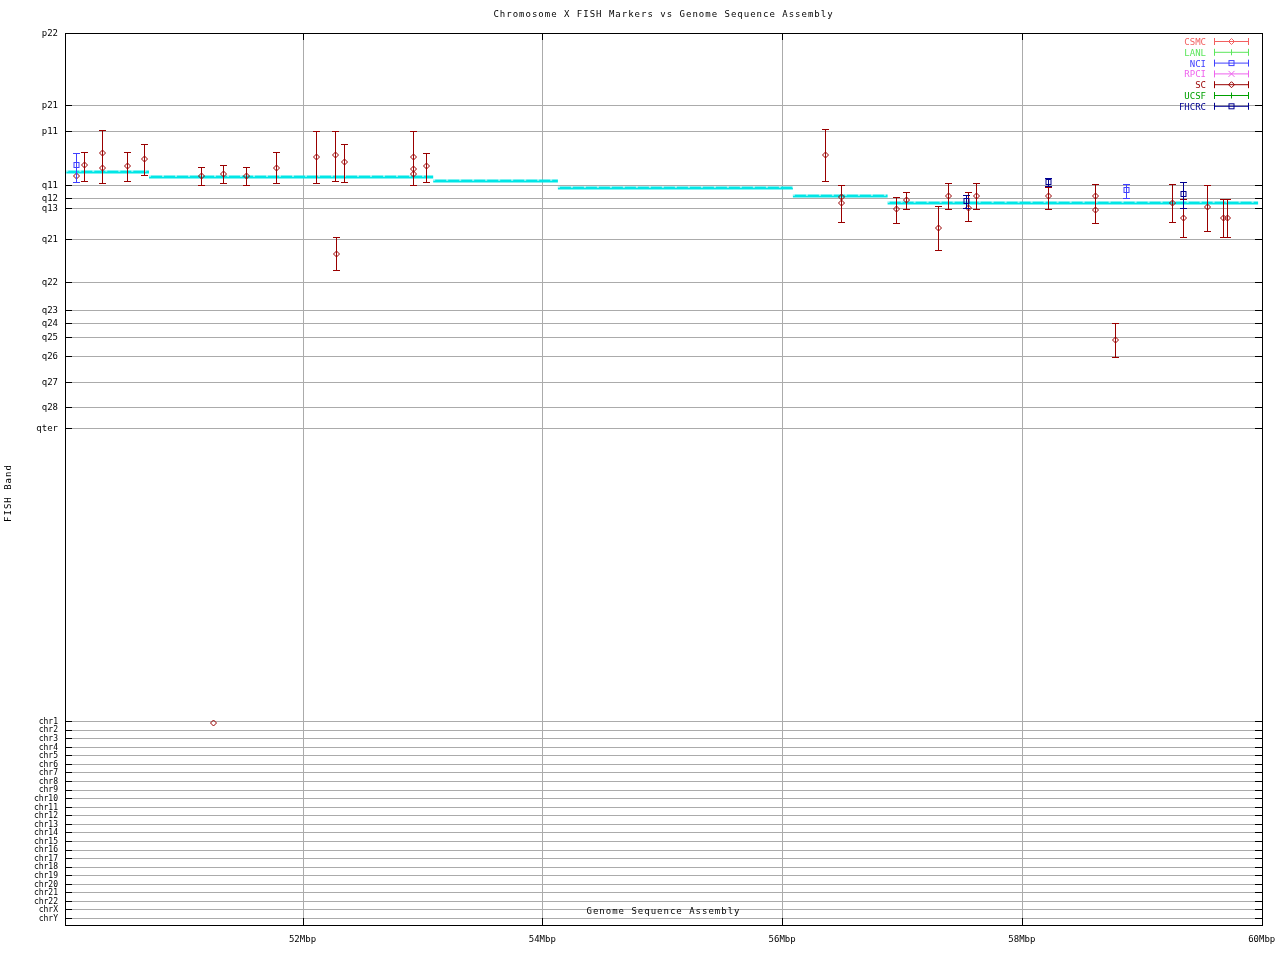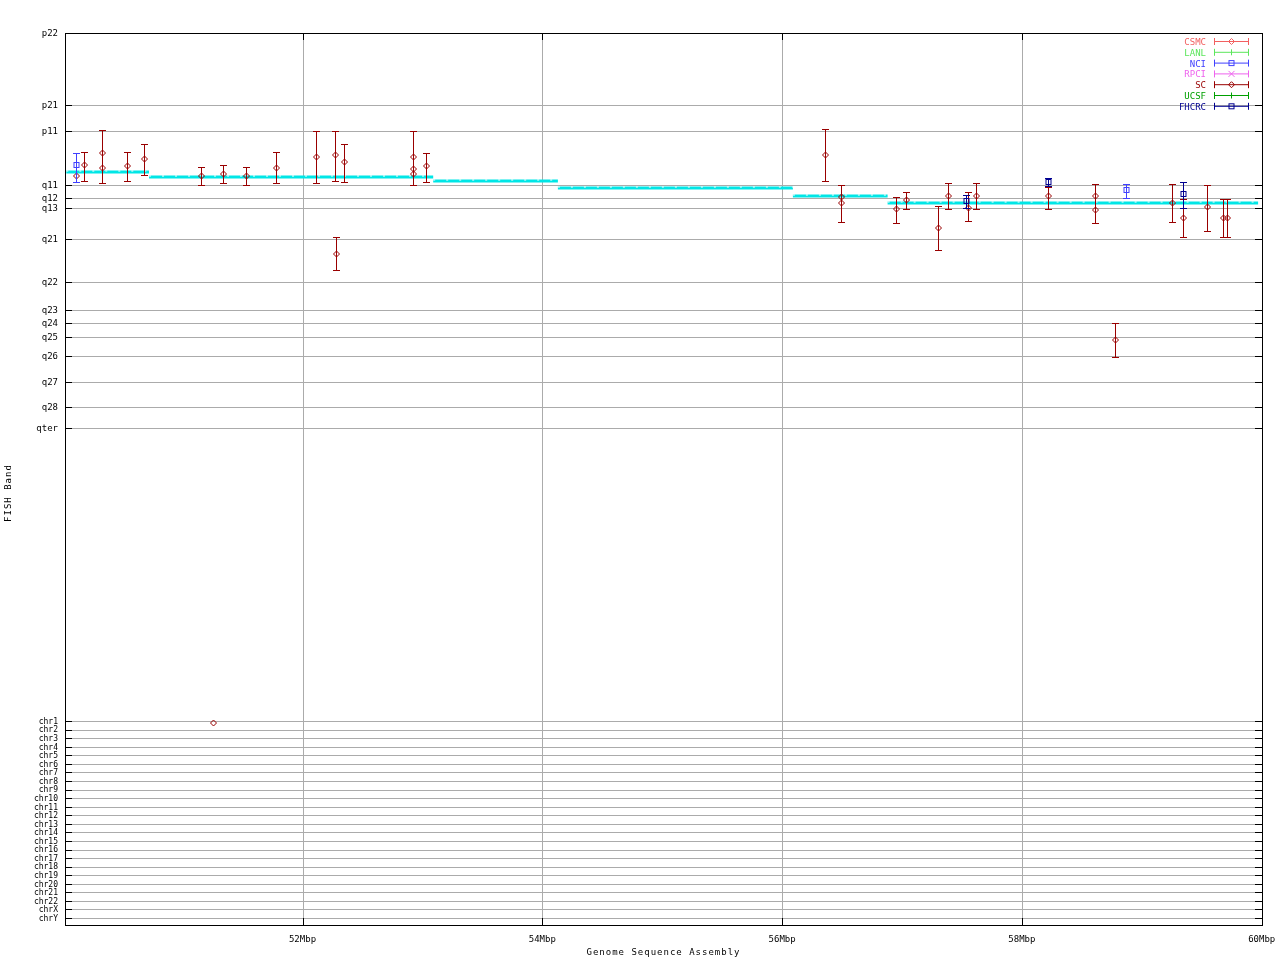--- a/index.html
+++ b/index.html
@@ -1,21 +1,21 @@
 <!DOCTYPE html>
 <html><head>
 <meta charset="utf-8">
 <style>
   html,body{margin:0;padding:0;background:#fff;}
   .canvas{position:relative;width:1280px;height:960px;background:#ffffff;overflow:hidden;
           font-family:"DejaVu Sans Mono","Liberation Mono",monospace;}
   .canvas svg{position:absolute;left:0;top:0;}
   .title{position:absolute;left:65px;width:1197px;top:9px;text-align:center;
          font-size:9px;letter-spacing:1px;color:#000;}
-  .xlabel{position:absolute;left:65px;width:1197px;top:947px;text-align:center;
+  .xlabel{position:absolute;left:65px;width:1197px;top:906px;text-align:center;
           font-size:9px;letter-spacing:1px;color:#000;}
   .ylabel{position:absolute;left:-27px;top:488px;width:70px;text-align:center;
           font-size:9px;letter-spacing:1px;color:#000;
           transform:rotate(-90deg);transform-origin:center center;}
   text{font-family:"DejaVu Sans Mono","Liberation Mono",monospace;}
 </style>
 </head>
 <body>
 
 <div class="canvas">
@@ -405,15 +405,16 @@
         <line x1="1214.5" y1="92" x2="1214.5" y2="99" stroke="#00a000"></line>
         <line x1="1248.5" y1="92" x2="1248.5" y2="99" stroke="#00a000"></line>
         <line x1="1231.5" y1="92.5" x2="1231.5" y2="98.5" stroke="#00a000"></line>
         <text x="1206" y="109.80000000000001" text-anchor="end" font-size="9px" fill="#000090">FHCRC</text>
         <line x1="1214" y1="106.30000000000001" x2="1249" y2="106.30000000000001" stroke="#000090"></line>
         <line x1="1214.5" y1="102.80000000000001" x2="1214.5" y2="109.80000000000001" stroke="#000090"></line>
         <line x1="1248.5" y1="102.80000000000001" x2="1248.5" y2="109.80000000000001" stroke="#000090"></line>
         <rect x="1229" y="103.80000000000001" width="5" height="5" fill="none" stroke="#000090"></rect>
       </g>
     </svg>
+  <div class="title">Chromosome X FISH Markers vs Genome Sequence Assembly</div>
   <div class="ylabel">FISH Band</div>
   <div class="xlabel">Genome Sequence Assembly</div>
 </div>
 
 </body></html>

